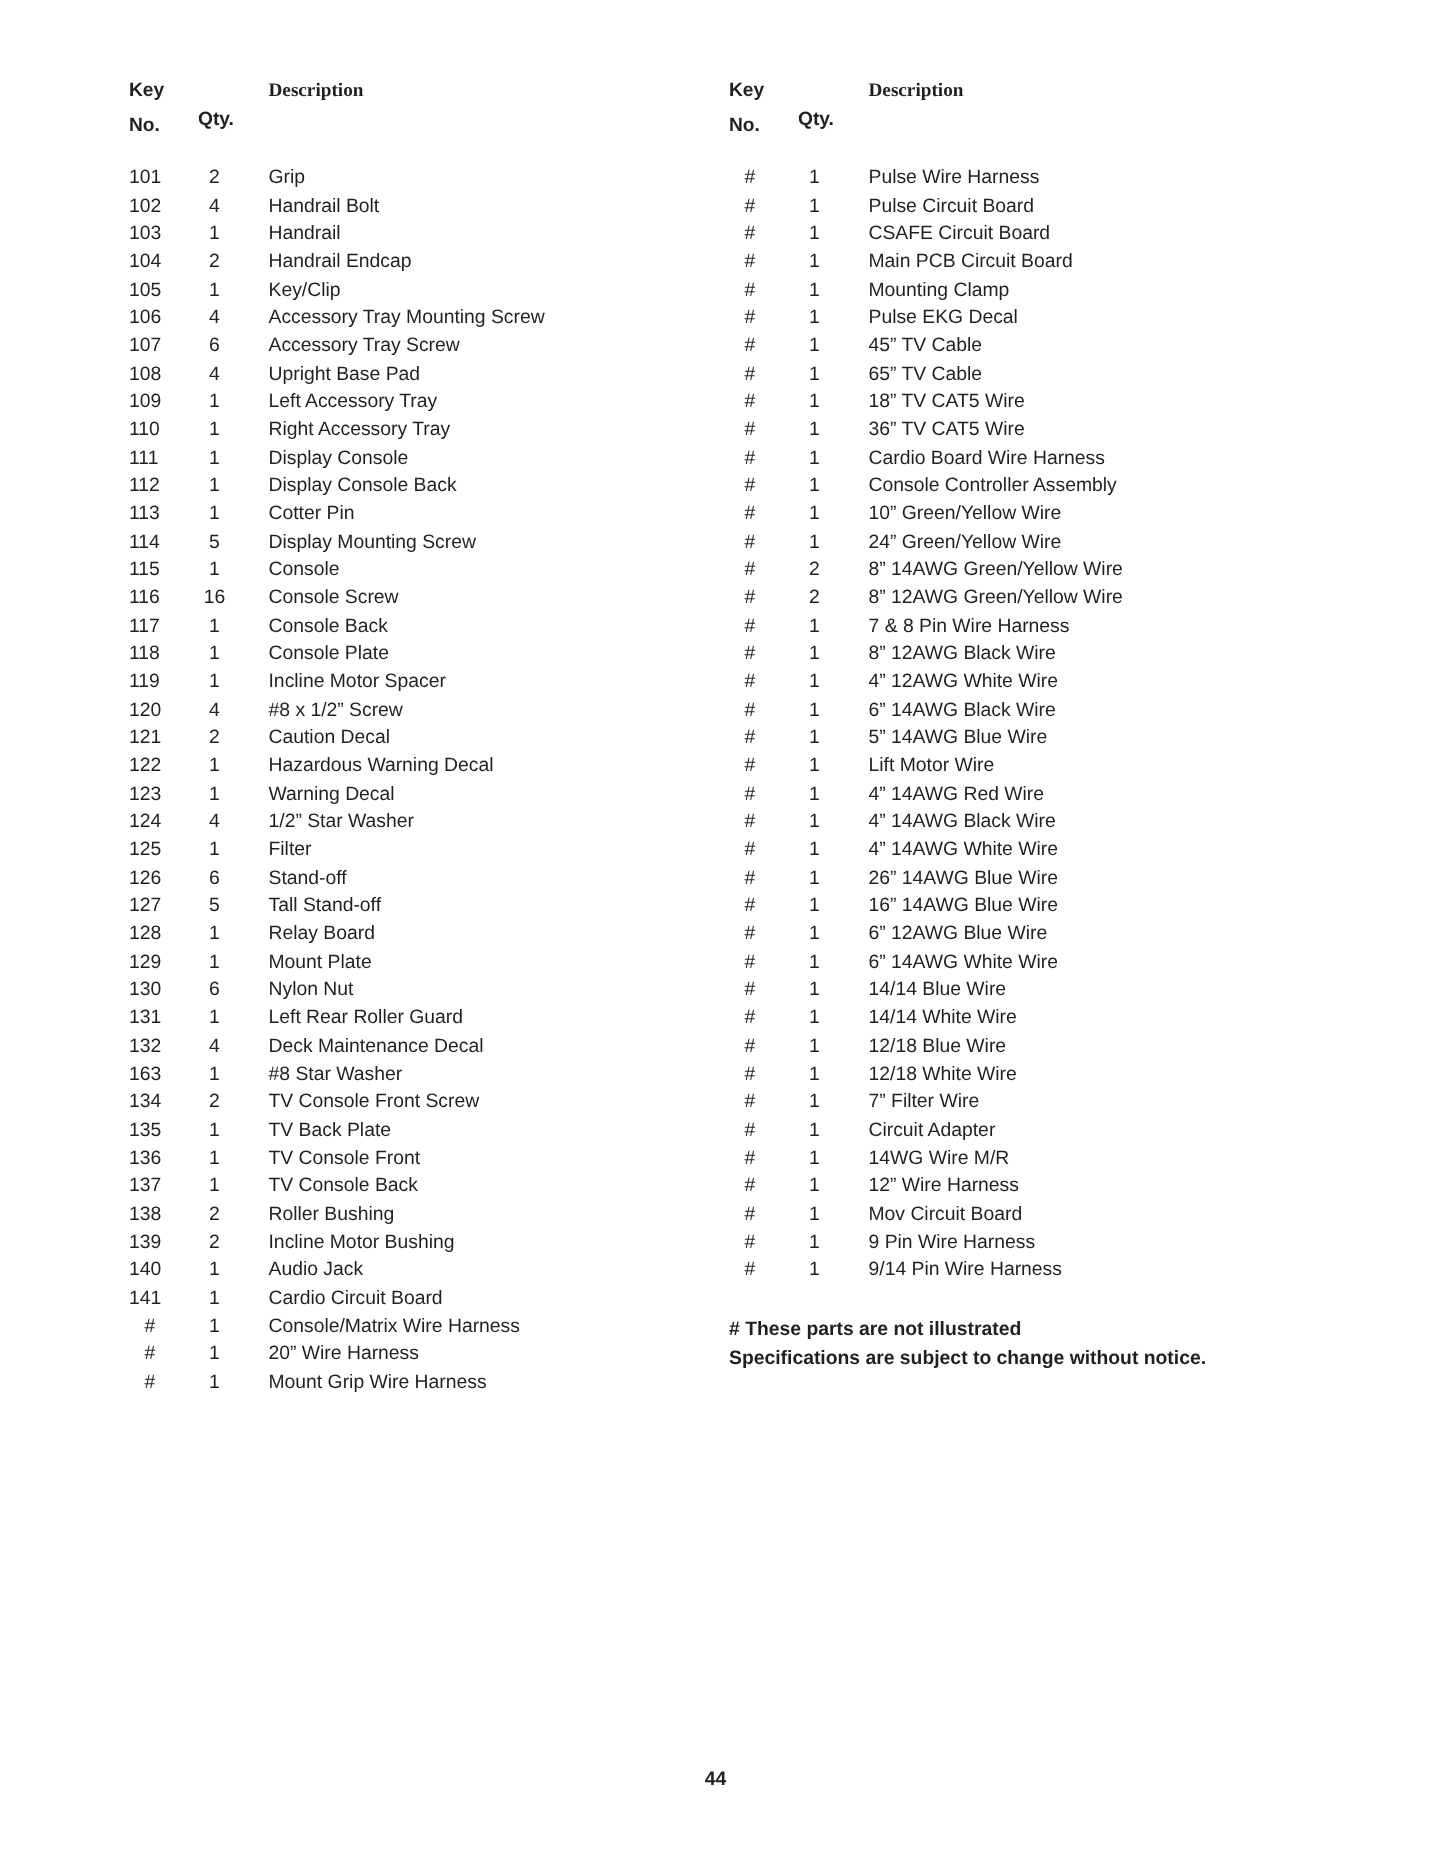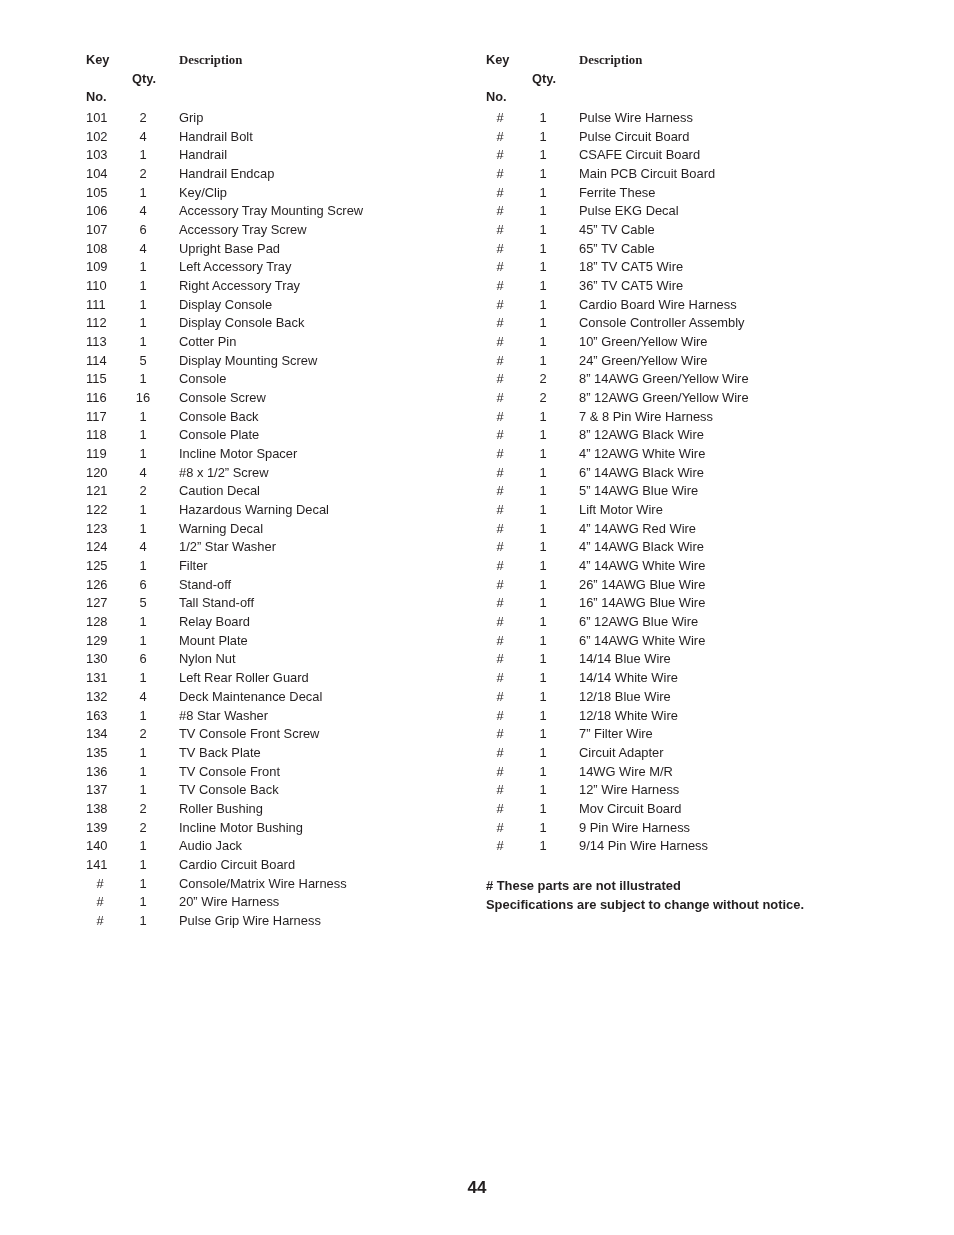--- a/index.html
+++ b/index.html
@@ -34,21 +34,21 @@
   }
   .col-header .hdr-key {
     position: absolute;
     left: 0;
     top: 0;
     white-space: nowrap;
   }
   .col-header .hdr-no {
     position: absolute;
     left: 0;
-    top: 37px;
+    top: 23px;
     white-space: nowrap;
   }
   .col-header .hdr-qty {
     position: absolute;
     left: 46px;
     top: 19px;
     white-space: nowrap;
   }
   .col-header .hdr-desc {
     position: absolute;
@@ -103,21 +103,21 @@
   }
   .footnotes div { white-space: nowrap; }
 
   .page-number {
     position: absolute;
     left: 0;
     right: 0;
     top: 1178px;
     text-align: center;
     font-weight: bold;
-    font-size: 17px;
+    font-size: 13px;
   }
 </style>
 </head>
 <body>
 
 <div class="page">
 
   <div class="column col-left">
     <div class="col-header">
       <span class="hdr-key">Key</span>
@@ -337,21 +337,21 @@
           <span class="desc">Console/Matrix Wire Harness</span>
         </div>
         <div class="row">
           <span class="key hash">#</span>
           <span class="qty">1</span>
           <span class="desc">20” Wire Harness</span>
         </div>
         <div class="row">
           <span class="key hash">#</span>
           <span class="qty">1</span>
-          <span class="desc">Pulse Grip Wire Harness</span>
+          <span class="desc">Mount Grip Wire Harness</span>
         </div>
       </div>
   </div>
 
   <div class="column col-right">
     <div class="col-header">
       <span class="hdr-key">Key</span>
       <span class="hdr-no">No.</span>
       <span class="hdr-qty">Qty.</span>
       <span class="hdr-desc">Description</span>
@@ -373,21 +373,21 @@
           <span class="desc">CSAFE Circuit Board</span>
         </div>
         <div class="row">
           <span class="key hash">#</span>
           <span class="qty">1</span>
           <span class="desc">Main PCB Circuit Board</span>
         </div>
         <div class="row">
           <span class="key hash">#</span>
           <span class="qty">1</span>
-          <span class="desc">Ferrite These</span>
+          <span class="desc">Mounting Clamp</span>
         </div>
         <div class="row">
           <span class="key hash">#</span>
           <span class="qty">1</span>
           <span class="desc">Pulse EKG Decal</span>
         </div>
         <div class="row">
           <span class="key hash">#</span>
           <span class="qty">1</span>
           <span class="desc">45” TV Cable</span>

